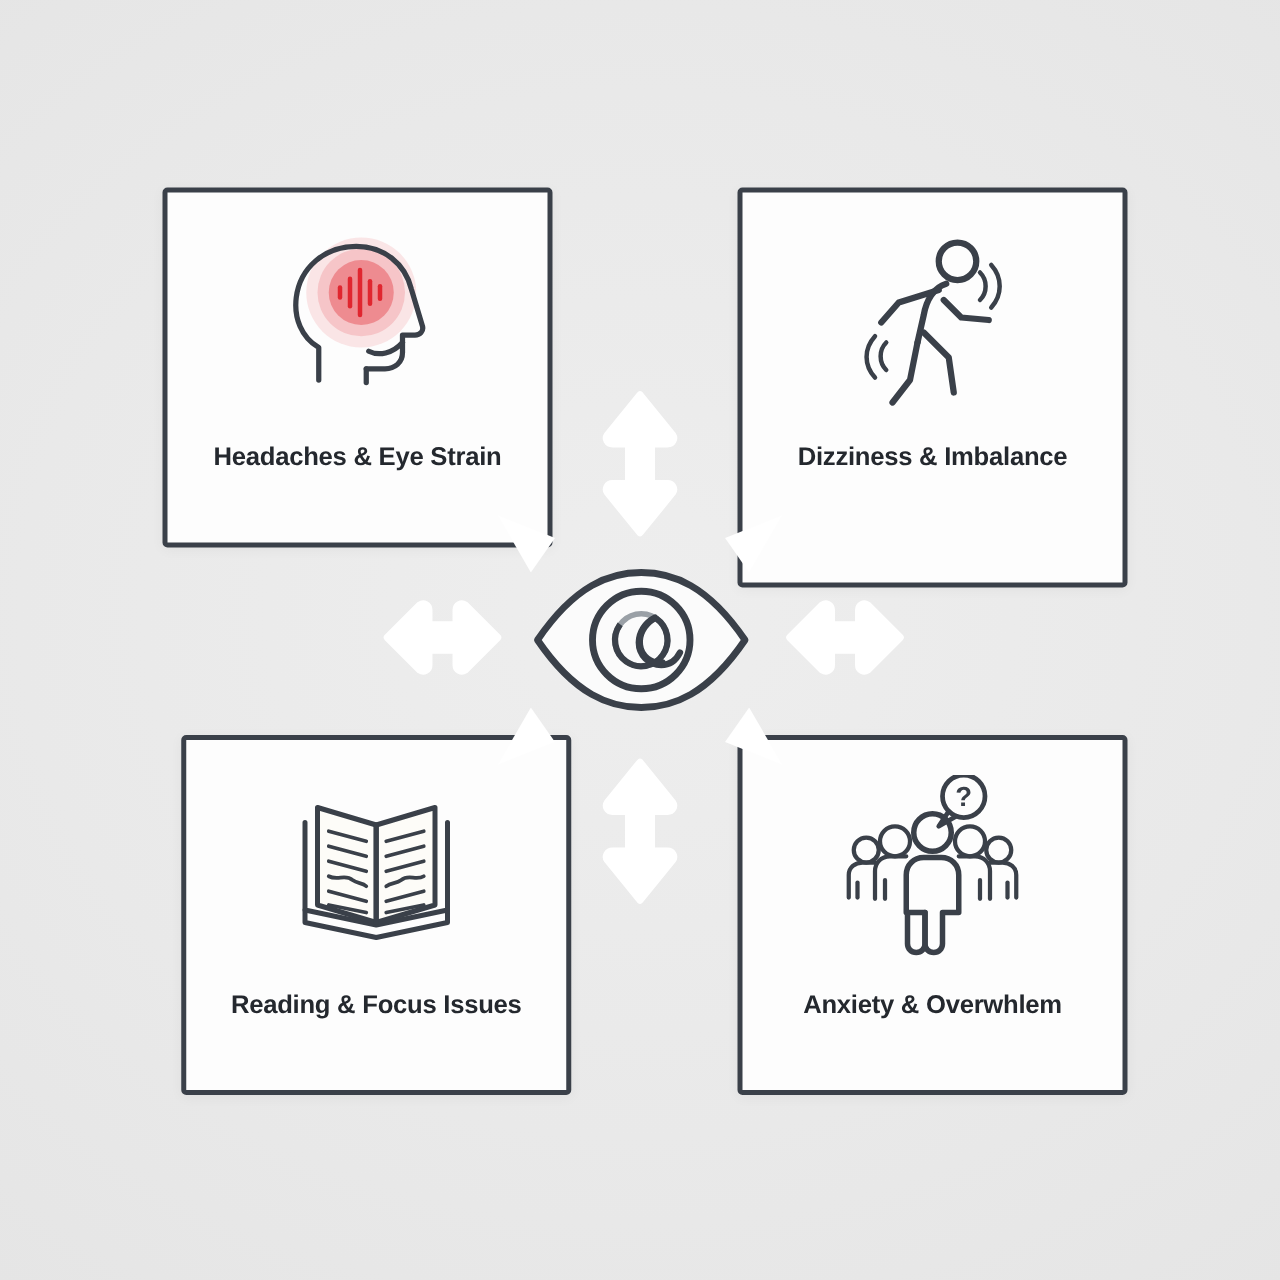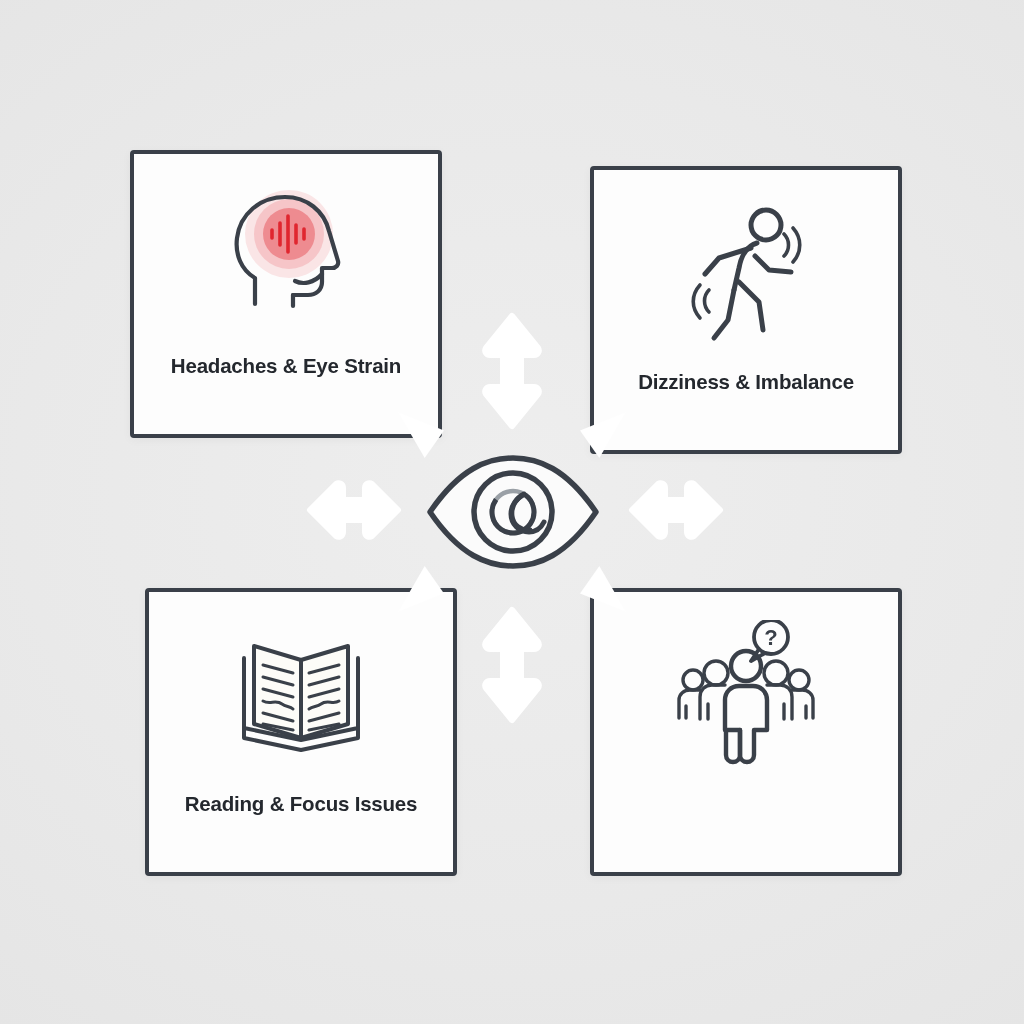--- a/index.html
+++ b/index.html
@@ -29,21 +29,21 @@
     box-sizing: border-box;
     background: #fdfdfd;
     border: 4px solid #3a4049;
     border-radius: 4px;
     display: flex;
     flex-direction: column;
     align-items: center;
     box-shadow: 0 2px 10px rgba(0,0,0,0.045);
   }
   .card-tl { left: 130px;  top: 150px; width: 312px; height: 288px; }
-  .card-tr { left: 590px;  top: 150px; width: 312px; height: 288px; margin-top: 16px; }
+  .card-tr { left: 590px;  top: 150px; width: 312px; height: 320px; }
   .card-bl { left: 145px;  top: 588px; width: 312px; height: 288px; }
   .card-br { left: 590px;  top: 588px; width: 312px; height: 288px; }
 
   .icon-wrap {
     flex: 0 0 auto;
     height: 150px;
     width: 100%;
     display: flex;
     align-items: center;
     justify-content: center;
@@ -227,20 +227,21 @@
 
           <g stroke-width="3.8">
             <circle cx="100" cy="17" r="17"></circle>
             <path d="M88 29 L80 41 L94 33"></path>
           </g>
         </g>
 
         <text x="100" y="25" text-anchor="middle" font-family="Liberation Sans, sans-serif" font-size="22" font-weight="bold" fill="#3a4049">?</text>
       </svg>
     </div>
+    <div class="card-label">Anxiety &amp; Overwhlem</div>
   </div>
 
   <div class="flap flap-tl"></div>
   <div class="flap flap-tr"></div>
   <div class="flap flap-bl"></div>
   <div class="flap flap-br"></div>
 
   <div class="arrow arrow-up">
     <svg width="68" height="118" viewBox="0 0 68 118" aria-hidden="true">
       <path d="M34 4 L60 36 C62 39 60 43 56 43 L43 43

